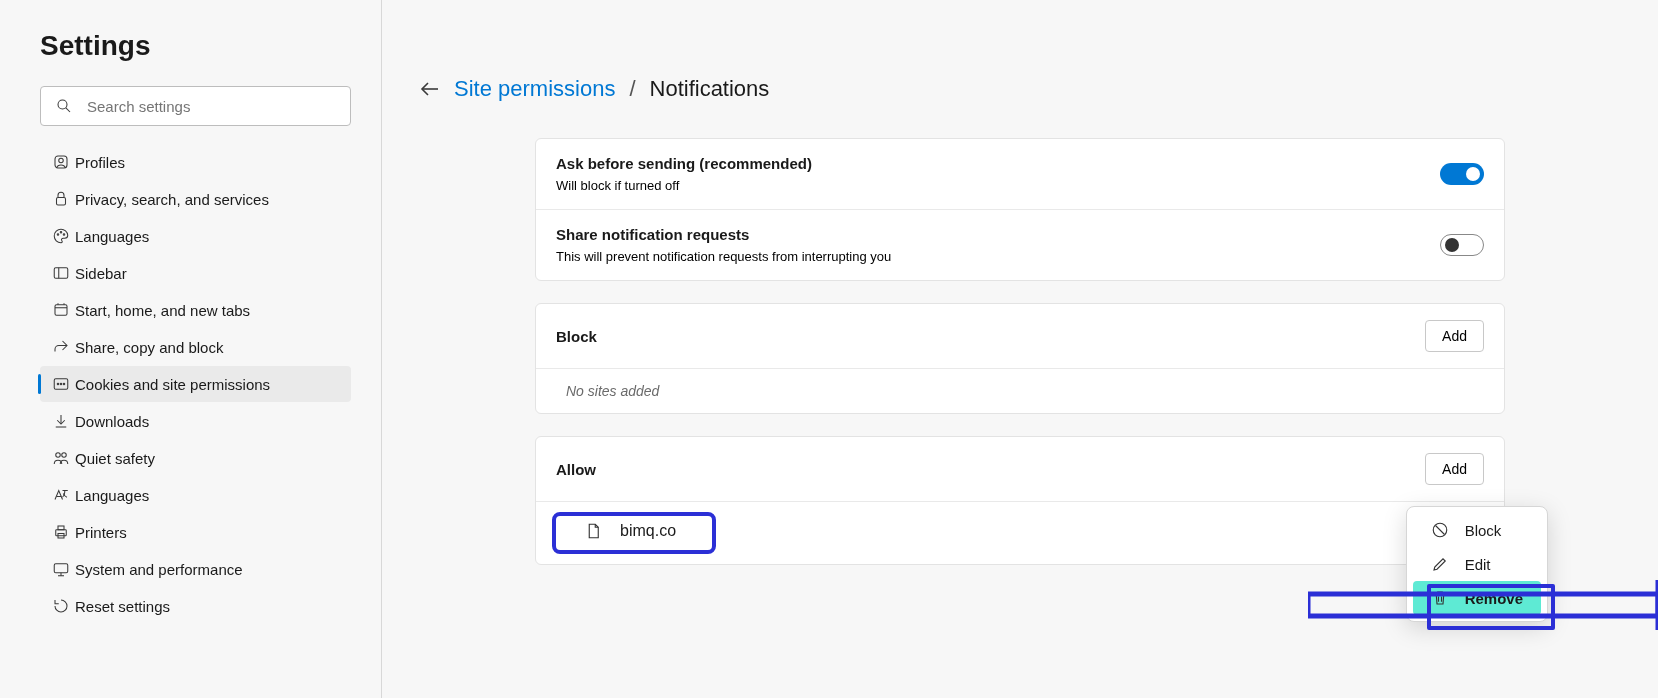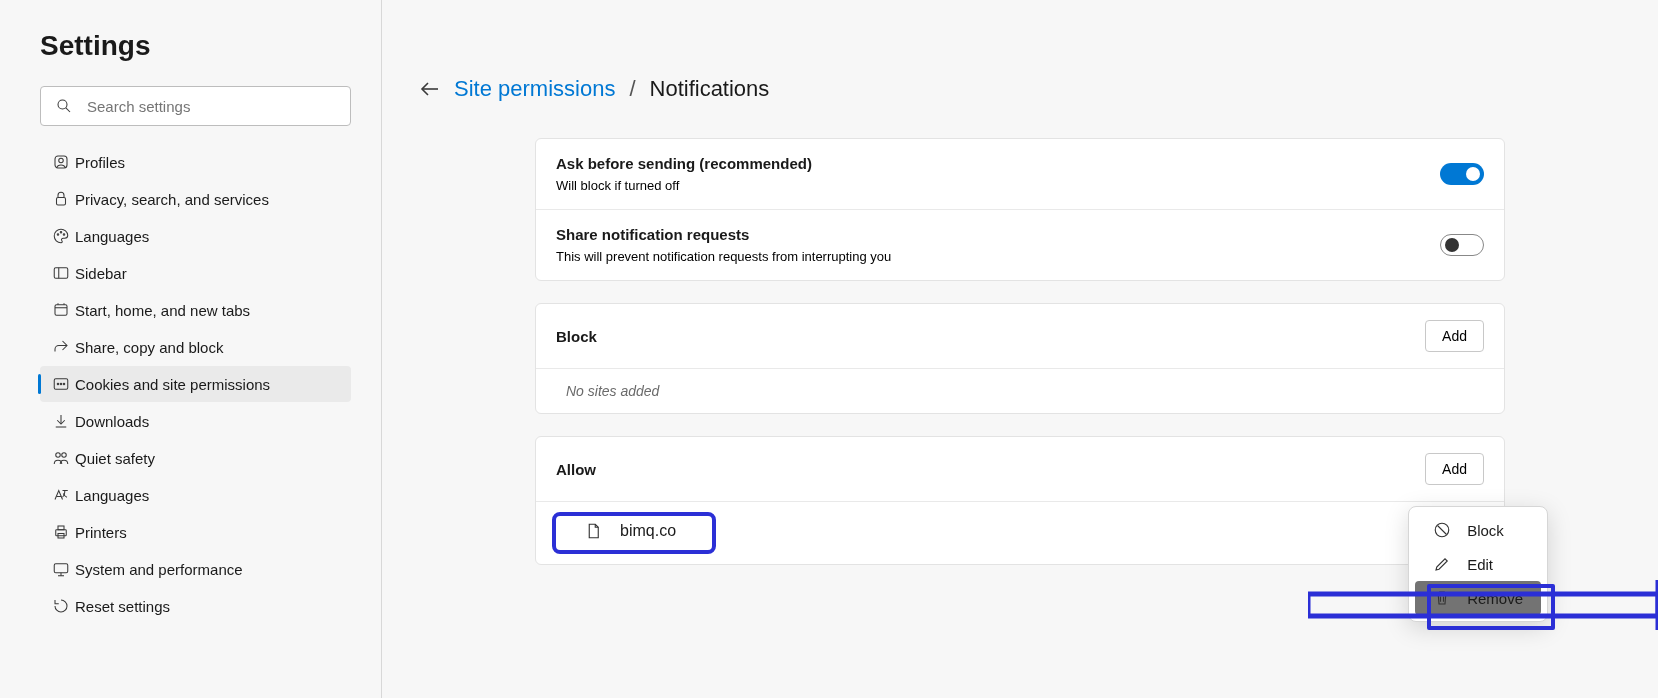--- a/index.html
+++ b/index.html
@@ -163,21 +163,21 @@
   display: flex;
   align-items: center;
   gap: 16px;
   padding: 8px 18px;
   font-size: 15px;
   border-radius: 4px;
   cursor: pointer;
   min-width: 100px;
 }
 .menu-item svg { width: 18px; height: 18px; stroke: #333; fill: none; stroke-width: 1.5; }
-.menu-item.highlighted { background: #737373; }
+.menu-item.highlighted { background: #5eead4; font-weight: bold; }
 .menu-highlight-box {
   position: absolute;
   border: 4px solid #2b2fd6;
   border-radius: 2px;
   top: 584px;
   right: 103px;
   width: 128px;
   height: 46px;
   z-index: 30;
   pointer-events: none;

